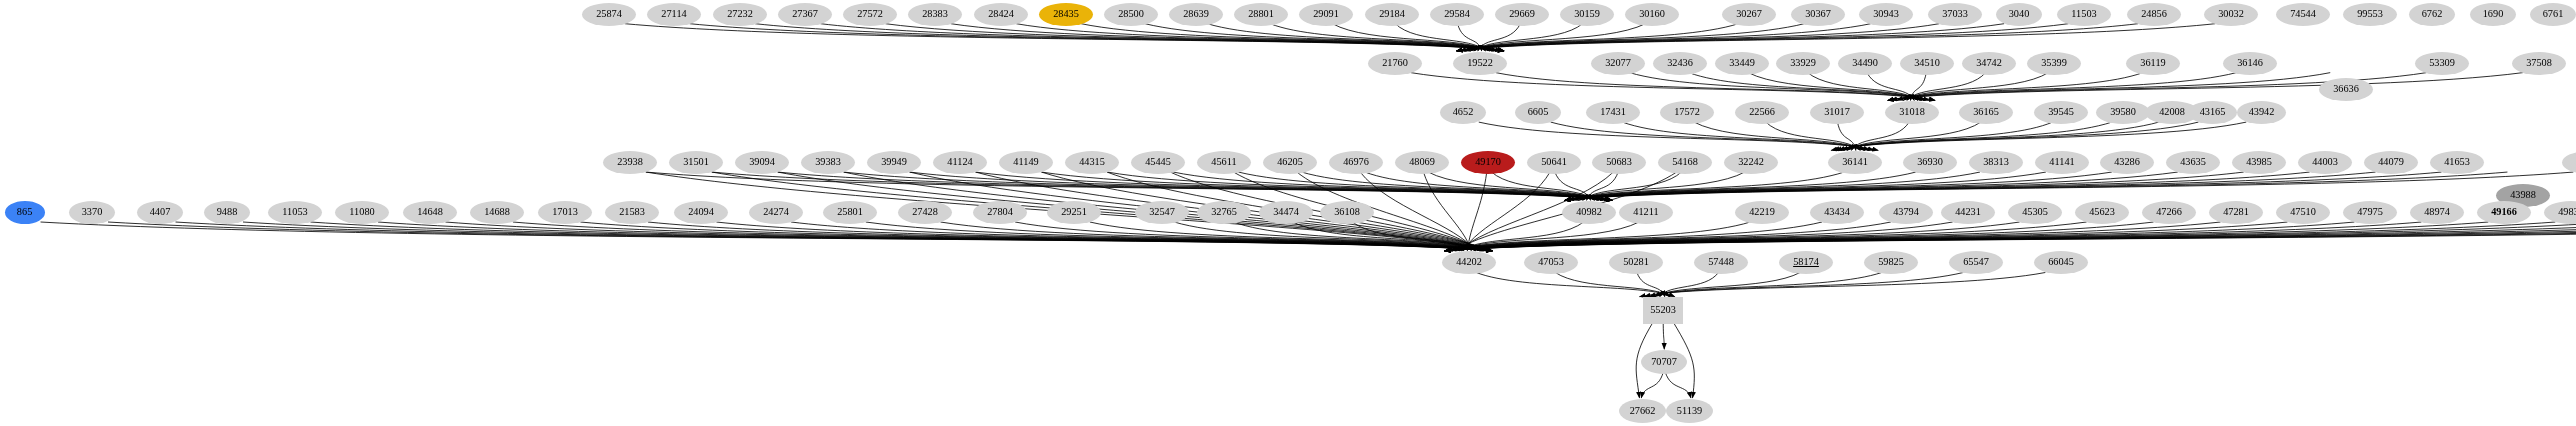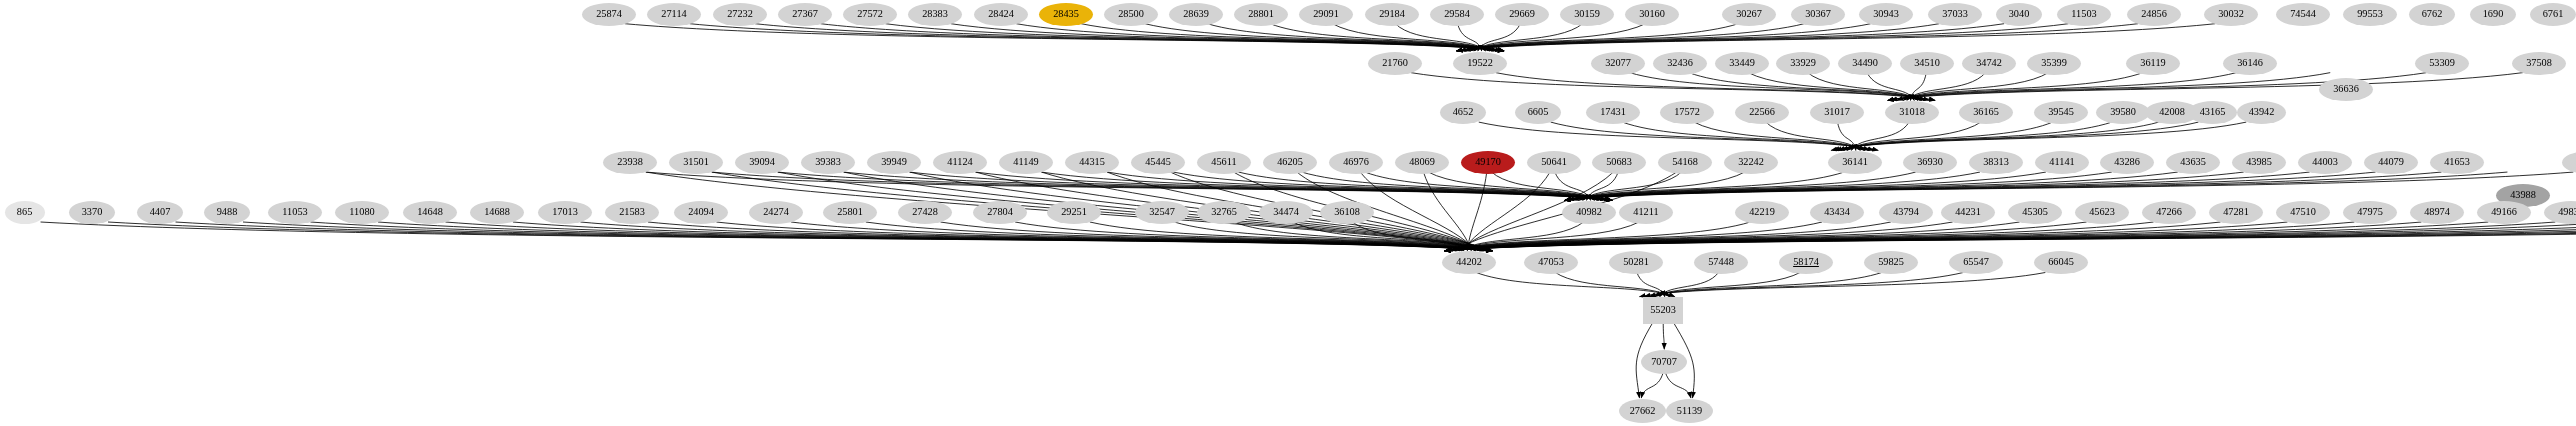--- a/index.html
+++ b/index.html
@@ -271,21 +271,21 @@
     <div class="node" style="left: 1969px; top: 151px; width: 54px; height: 23px; background: rgb(211, 211, 211); color: rgb(0, 0, 0);">38313</div>
     <div class="node" style="left: 2035px; top: 151px; width: 54px; height: 23px; background: rgb(211, 211, 211); color: rgb(0, 0, 0);">41141</div>
     <div class="node" style="left: 2100px; top: 151px; width: 54px; height: 23px; background: rgb(211, 211, 211); color: rgb(0, 0, 0);">43286</div>
     <div class="node" style="left: 2166px; top: 151px; width: 54px; height: 23px; background: rgb(211, 211, 211); color: rgb(0, 0, 0);">43635</div>
     <div class="node" style="left: 2232px; top: 151px; width: 54px; height: 23px; background: rgb(211, 211, 211); color: rgb(0, 0, 0);">43985</div>
     <div class="node" style="left: 2298px; top: 151px; width: 54px; height: 23px; background: rgb(211, 211, 211); color: rgb(0, 0, 0);">44003</div>
     <div class="node" style="left: 2364px; top: 151px; width: 54px; height: 23px; background: rgb(211, 211, 211); color: rgb(0, 0, 0);">44079</div>
     <div class="node" style="left: 2430px; top: 151px; width: 54px; height: 23px; background: rgb(211, 211, 211); color: rgb(0, 0, 0);">41653</div>
     <div class="node" style="left: 2496px; top: 145px; width: 54px; height: 23px; background: #a3a3a3; color: rgb(0, 0, 0); margin-top: 39px;">43988</div>
     <div class="node" style="left: 2562px; top: 151px; width: 54px; height: 23px; background: rgb(211, 211, 211); color: rgb(0, 0, 0);">44038</div>
-    <div class="node" style="left: 4.6px; top: 201px; width: 40px; height: 23px; background: #e5e5e5; color: rgb(0, 0, 0);">865</div>
+    <div class="node" style="left: 4.6px; top: 201px; width: 40px; height: 23px; background: #3b82f6; color: rgb(0, 0, 0);">865</div>
     <div class="node" style="left: 69px; top: 201px; width: 46px; height: 23px; background: rgb(211, 211, 211); color: rgb(0, 0, 0);">3370</div>
     <div class="node" style="left: 137px; top: 201px; width: 46px; height: 23px; background: rgb(211, 211, 211); color: rgb(0, 0, 0);">4407</div>
     <div class="node" style="left: 204px; top: 201px; width: 46px; height: 23px; background: rgb(211, 211, 211); color: rgb(0, 0, 0);">9488</div>
     <div class="node" style="left: 268px; top: 201px; width: 54px; height: 23px; background: rgb(211, 211, 211); color: rgb(0, 0, 0);">11053</div>
     <div class="node" style="left: 335px; top: 201px; width: 54px; height: 23px; background: rgb(211, 211, 211); color: rgb(0, 0, 0);">11080</div>
     <div class="node" style="left: 403px; top: 201px; width: 54px; height: 23px; background: rgb(211, 211, 211); color: rgb(0, 0, 0);">14648</div>
     <div class="node" style="left: 470px; top: 201px; width: 54px; height: 23px; background: rgb(211, 211, 211); color: rgb(0, 0, 0);">14688</div>
     <div class="node" style="left: 538px; top: 201px; width: 54px; height: 23px; background: rgb(211, 211, 211); color: rgb(0, 0, 0);">17013</div>
     <div class="node" style="left: 605px; top: 201px; width: 54px; height: 23px; background: rgb(211, 211, 211); color: rgb(0, 0, 0);">21583</div>
     <div class="node" style="left: 674px; top: 201px; width: 54px; height: 23px; background: rgb(211, 211, 211); color: rgb(0, 0, 0);">24094</div>
@@ -304,21 +304,21 @@
     <div class="node" style="left: 1810px; top: 201px; width: 54px; height: 23px; background: rgb(211, 211, 211); color: rgb(0, 0, 0);">43434</div>
     <div class="node" style="left: 1879px; top: 201px; width: 54px; height: 23px; background: rgb(211, 211, 211); color: rgb(0, 0, 0);">43794</div>
     <div class="node" style="left: 1941px; top: 201px; width: 54px; height: 23px; background: rgb(211, 211, 211); color: rgb(0, 0, 0);">44231</div>
     <div class="node" style="left: 2008px; top: 201px; width: 54px; height: 23px; background: rgb(211, 211, 211); color: rgb(0, 0, 0);">45305</div>
     <div class="node" style="left: 2075px; top: 201px; width: 54px; height: 23px; background: rgb(211, 211, 211); color: rgb(0, 0, 0);">45623</div>
     <div class="node" style="left: 2142px; top: 201px; width: 54px; height: 23px; background: rgb(211, 211, 211); color: rgb(0, 0, 0);">47266</div>
     <div class="node" style="left: 2209px; top: 201px; width: 54px; height: 23px; background: rgb(211, 211, 211); color: rgb(0, 0, 0);">47281</div>
     <div class="node" style="left: 2276px; top: 201px; width: 54px; height: 23px; background: rgb(211, 211, 211); color: rgb(0, 0, 0);">47510</div>
     <div class="node" style="left: 2343px; top: 201px; width: 54px; height: 23px; background: rgb(211, 211, 211); color: rgb(0, 0, 0);">47975</div>
     <div class="node" style="left: 2410px; top: 201px; width: 54px; height: 23px; background: rgb(211, 211, 211); color: rgb(0, 0, 0);">48974</div>
-    <div class="node" style="left: 2477px; top: 201px; width: 54px; height: 23px; background: rgb(211, 211, 211); color: rgb(0, 0, 0);">49166</div>
+    <div class="node" style="left: 2477px; top: 201px; width: 54px; height: 23px; background: rgb(211, 211, 211); color: rgb(0, 0, 0); font-weight: bold;">49166</div>
     <div class="node" style="left: 2544px; top: 201px; width: 54px; height: 23px; background: rgb(211, 211, 211); color: rgb(0, 0, 0);">49834</div>
     <div class="node" style="left: 1442px; top: 251px; width: 54px; height: 23px; background: rgb(211, 211, 211); color: rgb(0, 0, 0);">44202</div>
     <div class="node" style="left: 1524px; top: 251px; width: 54px; height: 23px; background: rgb(211, 211, 211); color: rgb(0, 0, 0);">47053</div>
     <div class="node" style="left: 1609px; top: 251px; width: 54px; height: 23px; background: rgb(211, 211, 211); color: rgb(0, 0, 0);">50281</div>
     <div class="node" style="left: 1694px; top: 251px; width: 54px; height: 23px; background: rgb(211, 211, 211); color: rgb(0, 0, 0);">57448</div>
     <div class="node" style="left: 1779px; top: 251px; width: 54px; height: 23px; background: rgb(211, 211, 211); color: rgb(0, 0, 0); text-decoration: underline;">58174</div>
     <div class="node" style="left: 1864px; top: 251px; width: 54px; height: 23px; background: rgb(211, 211, 211); color: rgb(0, 0, 0); text-align: right;">59825</div>
     <div class="node" style="left: 1949px; top: 251px; width: 54px; height: 23px; background: rgb(211, 211, 211); color: rgb(0, 0, 0);">65547</div>
     <div class="node" style="left: 2034px; top: 251px; width: 54px; height: 23px; background: rgb(211, 211, 211); color: rgb(0, 0, 0);">66045</div>
     <div class="node box" style="left: 1643px; top: 297px; width: 40px; height: 27px; background: rgb(211, 211, 211); color: rgb(0, 0, 0);">55203</div>

